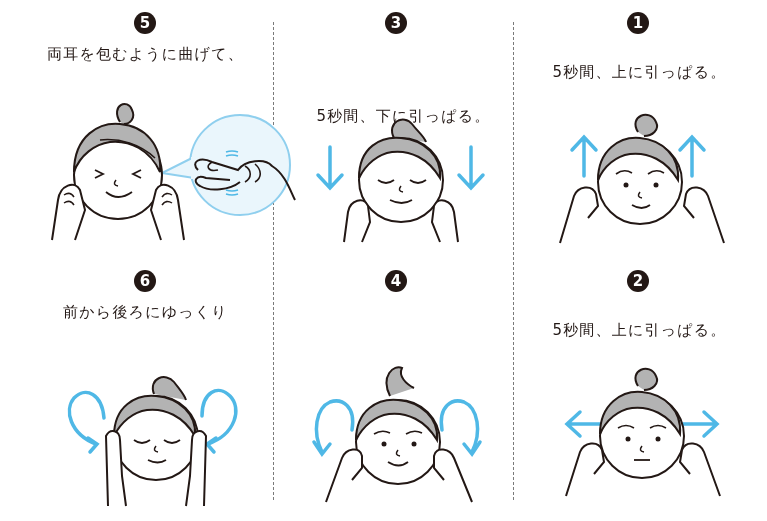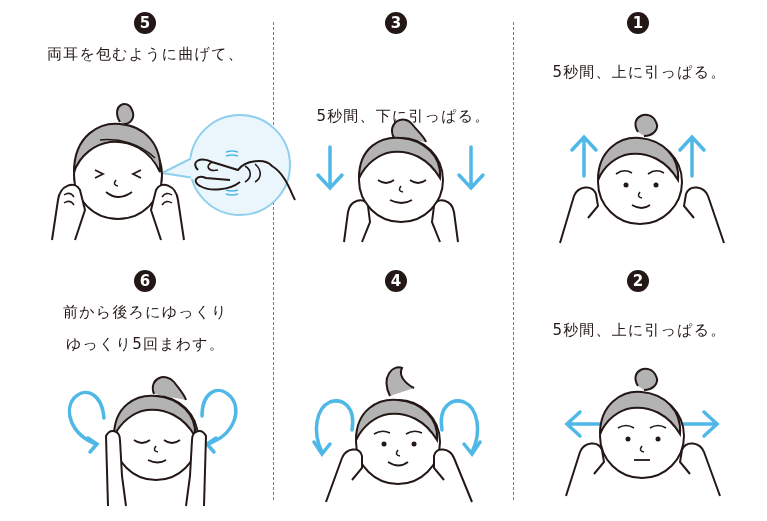--- a/index.html
+++ b/index.html
@@ -102,21 +102,20 @@
     <path d="M80 97 q10 6 18 0" fill="none" stroke="#231815" stroke-width="1.8"></path>
     <path d="M8 135 L22 88 C26 78,40 76,44 86 L46 98 L36 110" fill="#fff" stroke="#231815" stroke-width="2"></path>
     <path d="M172 135 L156 88 C152 78,138 76,134 86 L132 98 L142 110" fill="#fff" stroke="#231815" stroke-width="2"></path>
   </svg>
 </div>
 
 <div class="panel" style="left:18px; top:258px;">
   <div class="badge" style="top:12px; left:127px;">6</div>
   <div class="caption" style="top:38px;">
     <span>前から後ろにゆっくり</span>
-    <span>ゆっくり5回まわす。</span>
   </div>
   <svg class="illus" width="200" height="130" viewBox="0 0 200 130" style="top:118px; left:48px;">
     <g>
         <path d="M38 42 C36 18,20 10,8 22 C-2 34,4 58,30 68" stroke="#4fb8e6" stroke-width="3.5" fill="none" stroke-linecap="round"></path>
         <path d="M22 62 L31 68 L24 76" stroke="#4fb8e6" stroke-width="3.5" fill="none" stroke-linecap="round"></path>
       </g>
     <g>
         <path d="M136 40 C136 16,152 8,164 20 C176 32,170 58,142 68" stroke="#4fb8e6" stroke-width="3.5" fill="none" stroke-linecap="round"></path>
         <path d="M150 62 L141 68 L148 76" stroke="#4fb8e6" stroke-width="3.5" fill="none" stroke-linecap="round"></path>
       </g>

